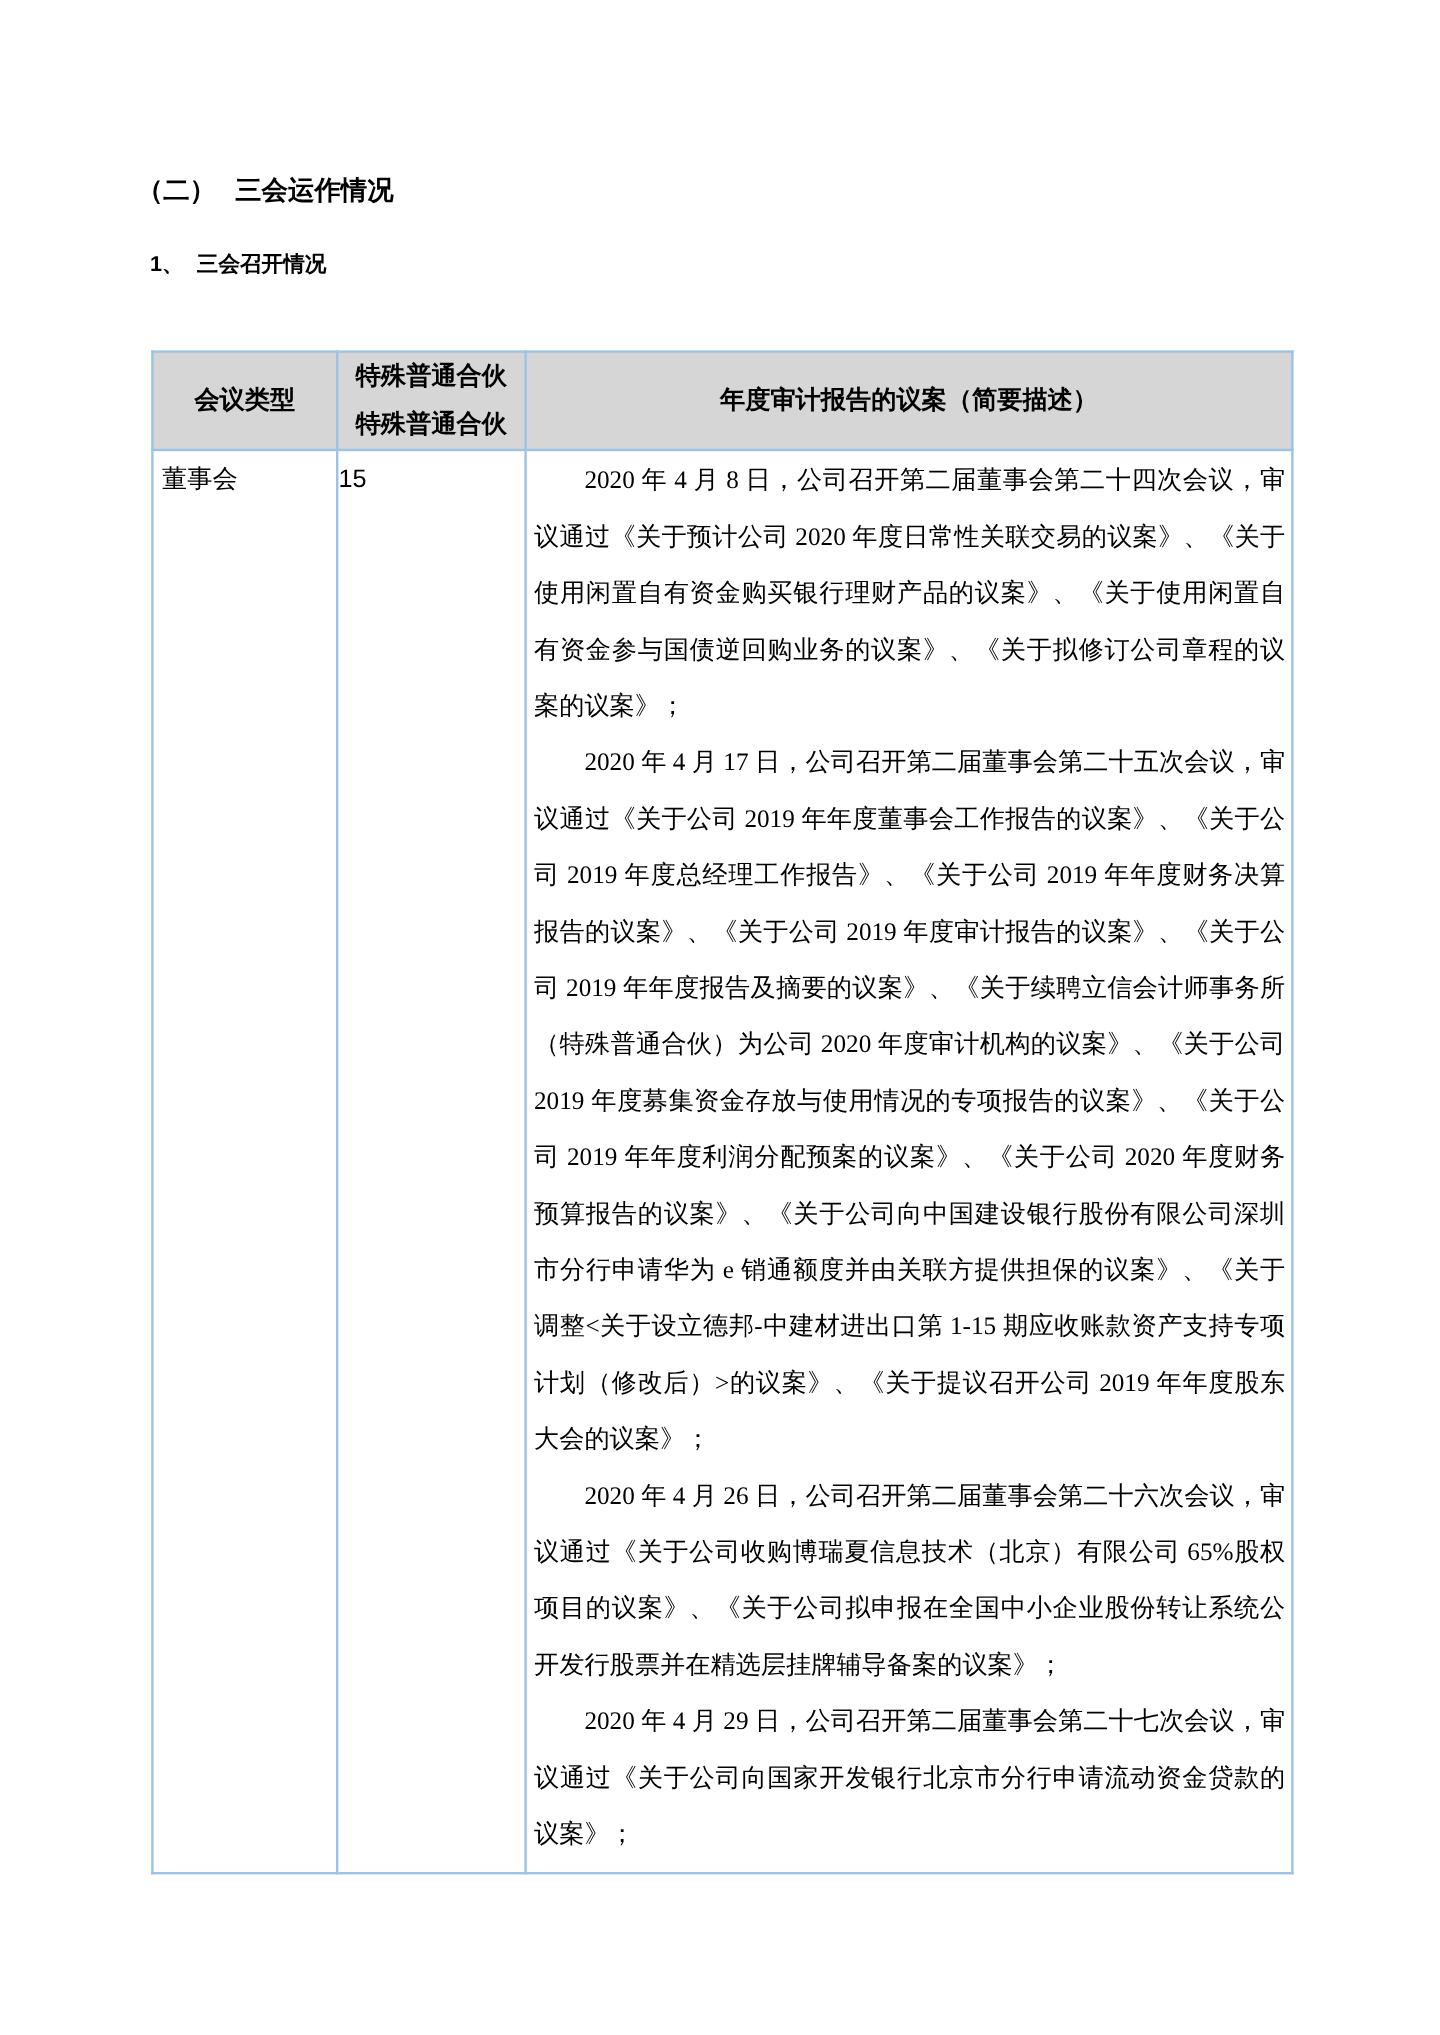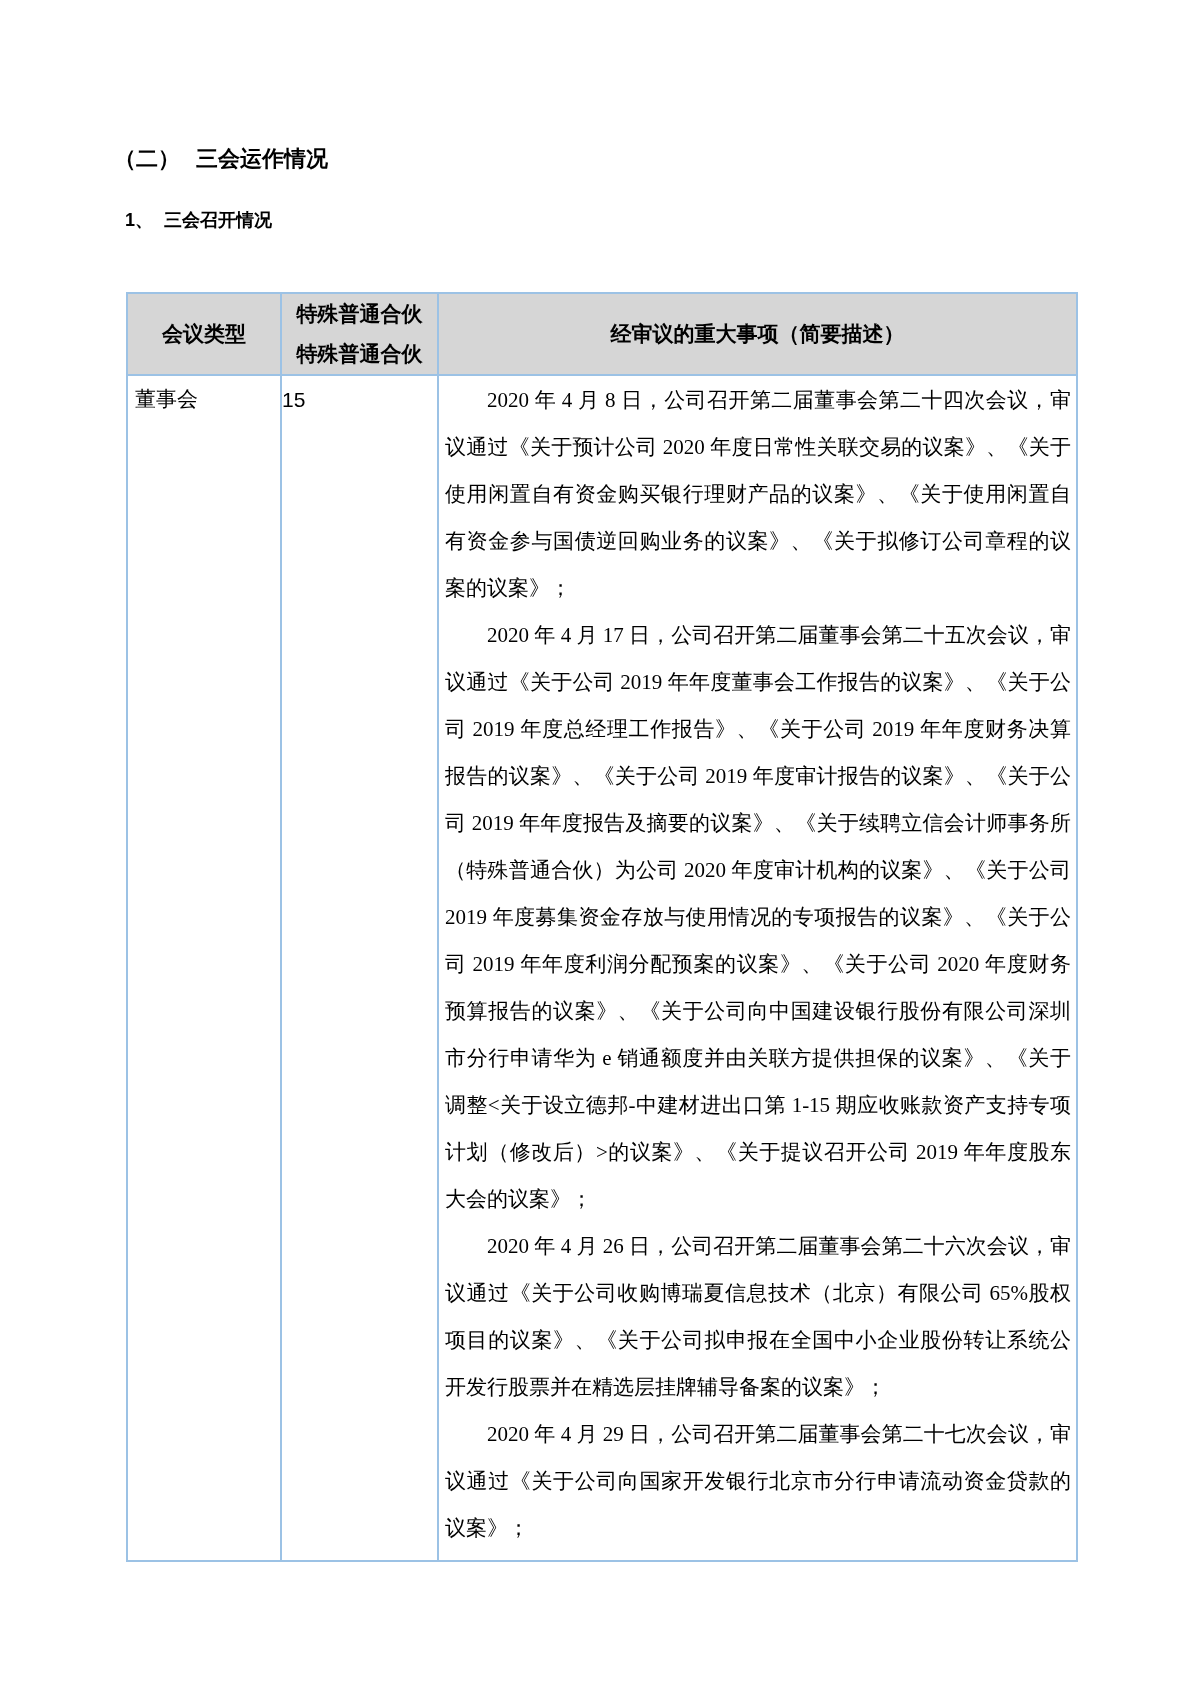--- a/index.html
+++ b/index.html
@@ -135,21 +135,21 @@
     <thead>
       <tr>
         <th>
             <span class="hline">会议类型</span>
           </th>
         <th>
             <span class="hline">特殊普通合伙</span>
             <span class="hline">特殊普通合伙</span>
           </th>
         <th>
-            <span class="hline">经审议的重大事项（简要描述）</span>
+            <span class="hline">年度审计报告的议案（简要描述）</span>
           </th>
       </tr>
     </thead>
     <tbody>
       <tr>
         <td class="cell-type">董事会</td>
         <td class="cell-count">15</td>
         <td class="cell-matters">
           <p>2020 年 4 月 8 日，公司召开第二届董事会第二十四次会议，审议通过《关于预计公司 2020 年度日常性关联交易的议案》、《关于使用闲置自有资金购买银行理财产品的议案》、《关于使用闲置自有资金参与国债逆回购业务的议案》、《关于拟修订公司章程的议案的议案》；</p>
           <p>2020 年 4 月 17 日，公司召开第二届董事会第二十五次会议，审议通过《关于公司 2019 年年度董事会工作报告的议案》、《关于公司 2019 年度总经理工作报告》、《关于公司 2019 年年度财务决算报告的议案》、《关于公司 2019 年度审计报告的议案》、《关于公司 2019 年年度报告及摘要的议案》、《关于续聘立信会计师事务所（特殊普通合伙）为公司 2020 年度审计机构的议案》、《关于公司 2019 年度募集资金存放与使用情况的专项报告的议案》、《关于公司 2019 年年度利润分配预案的议案》、《关于公司 2020 年度财务预算报告的议案》、《关于公司向中国建设银行股份有限公司深圳市分行申请华为 e 销通额度并由关联方提供担保的议案》、《关于调整&lt;关于设立德邦-中建材进出口第 1-15 期应收账款资产支持专项计划（修改后）&gt;的议案》、《关于提议召开公司 2019 年年度股东大会的议案》；</p>

